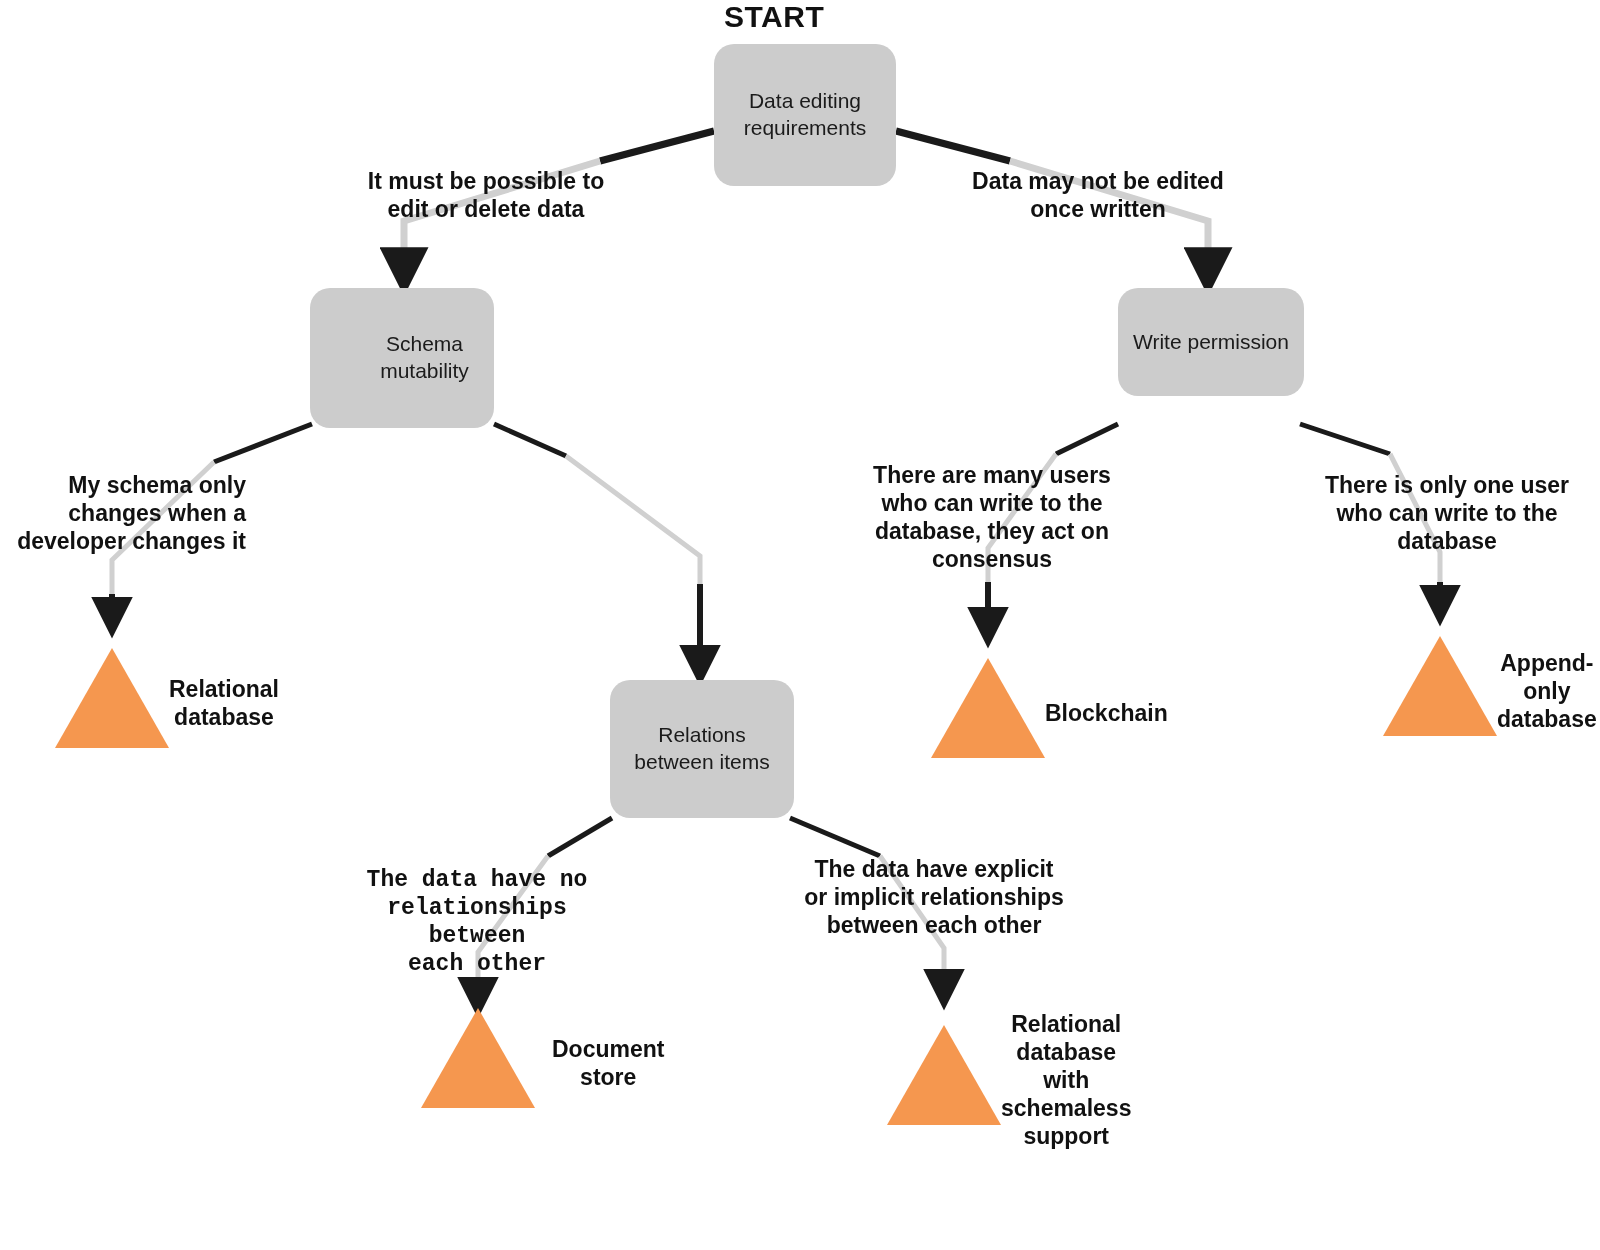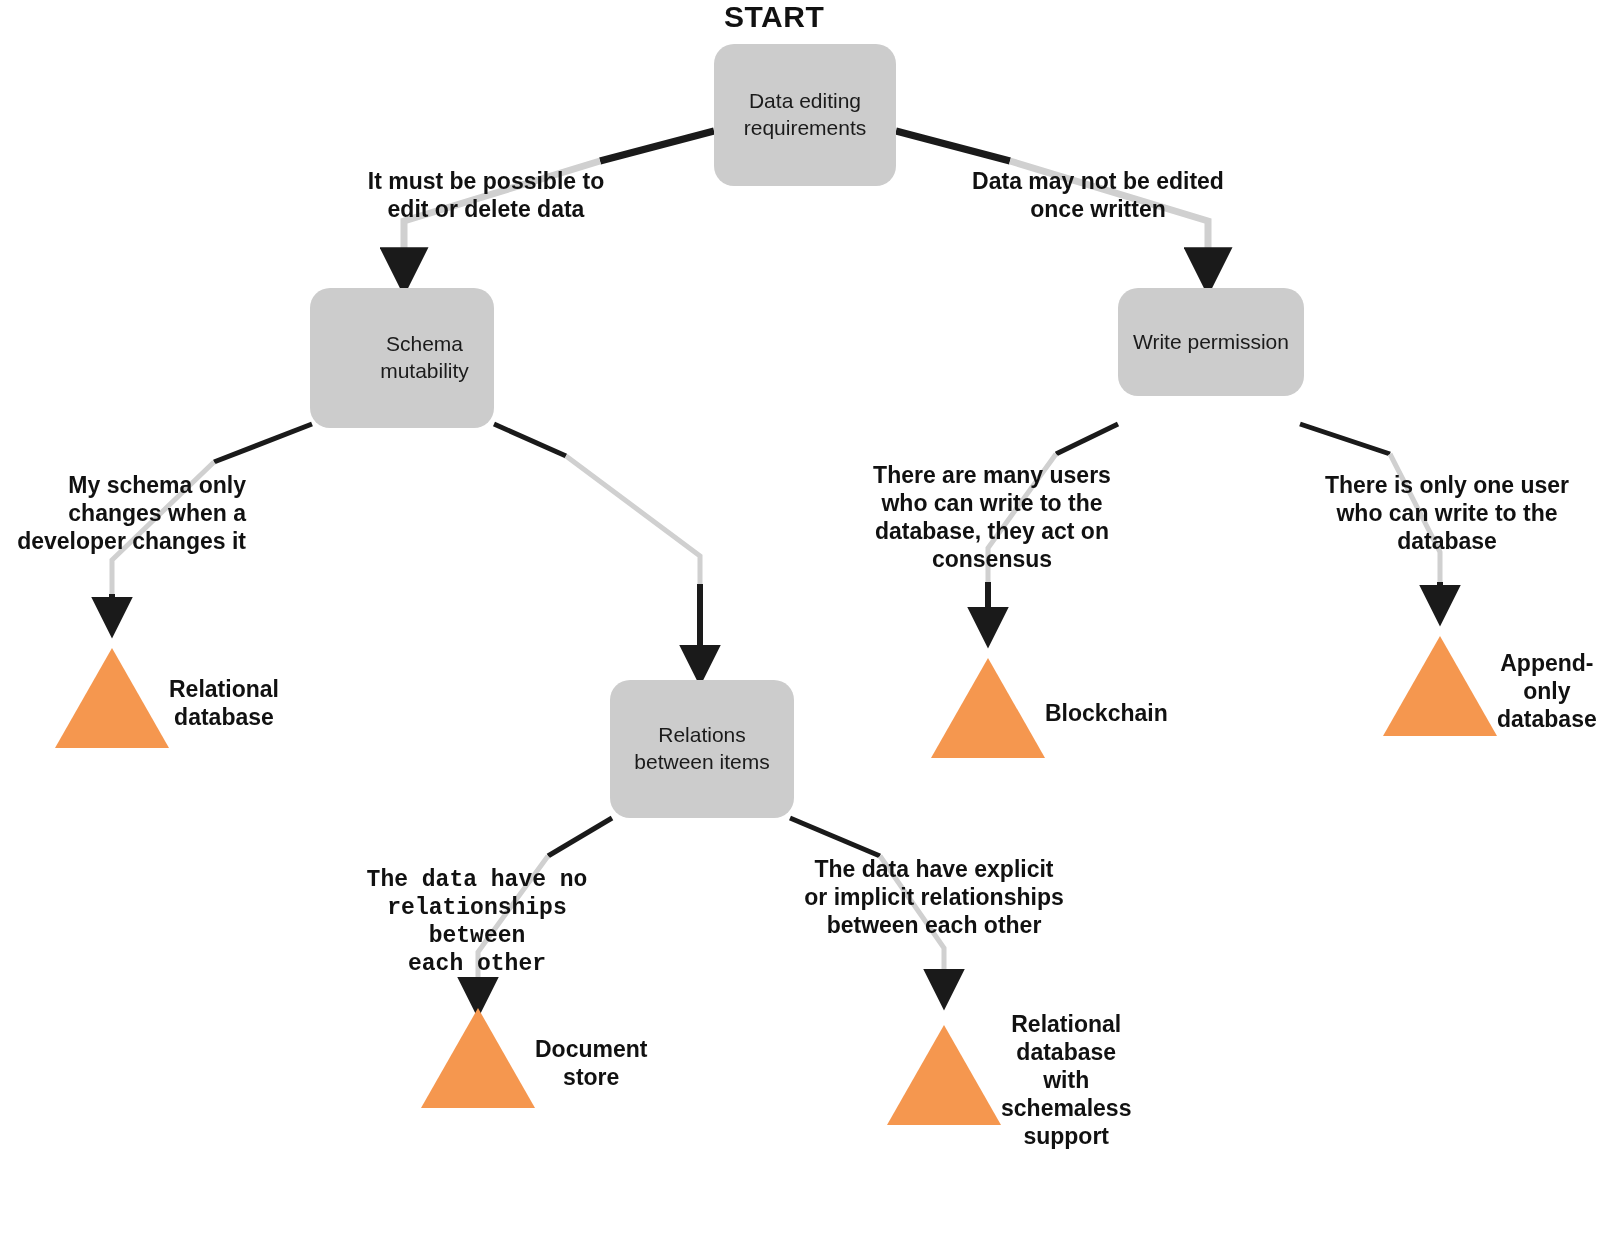--- a/index.html
+++ b/index.html
@@ -199,21 +199,21 @@
     <div class="tri"></div>
     <div class="leaf-label">Blockchain</div>
   </div>
 
   <div class="leaf" style="left:1383px; top:636px; width:114px;">
     <div class="tri"></div>
     <div class="leaf-label">Append-only
 database</div>
   </div>
 
-  <div class="leaf" style="left:421px; top:1008px; width:114px;">
+  <div class="leaf" style="left:421px; top:1008px; width:114px;gap:17px;">
     <div class="tri"></div>
     <div class="leaf-label">Document
 store</div>
   </div>
 
   <div class="leaf" style="left:887px; top:1000px; width:114px;">
     <div class="tri"></div>
     <div class="leaf-label">Relational
 database with
 schemaless

